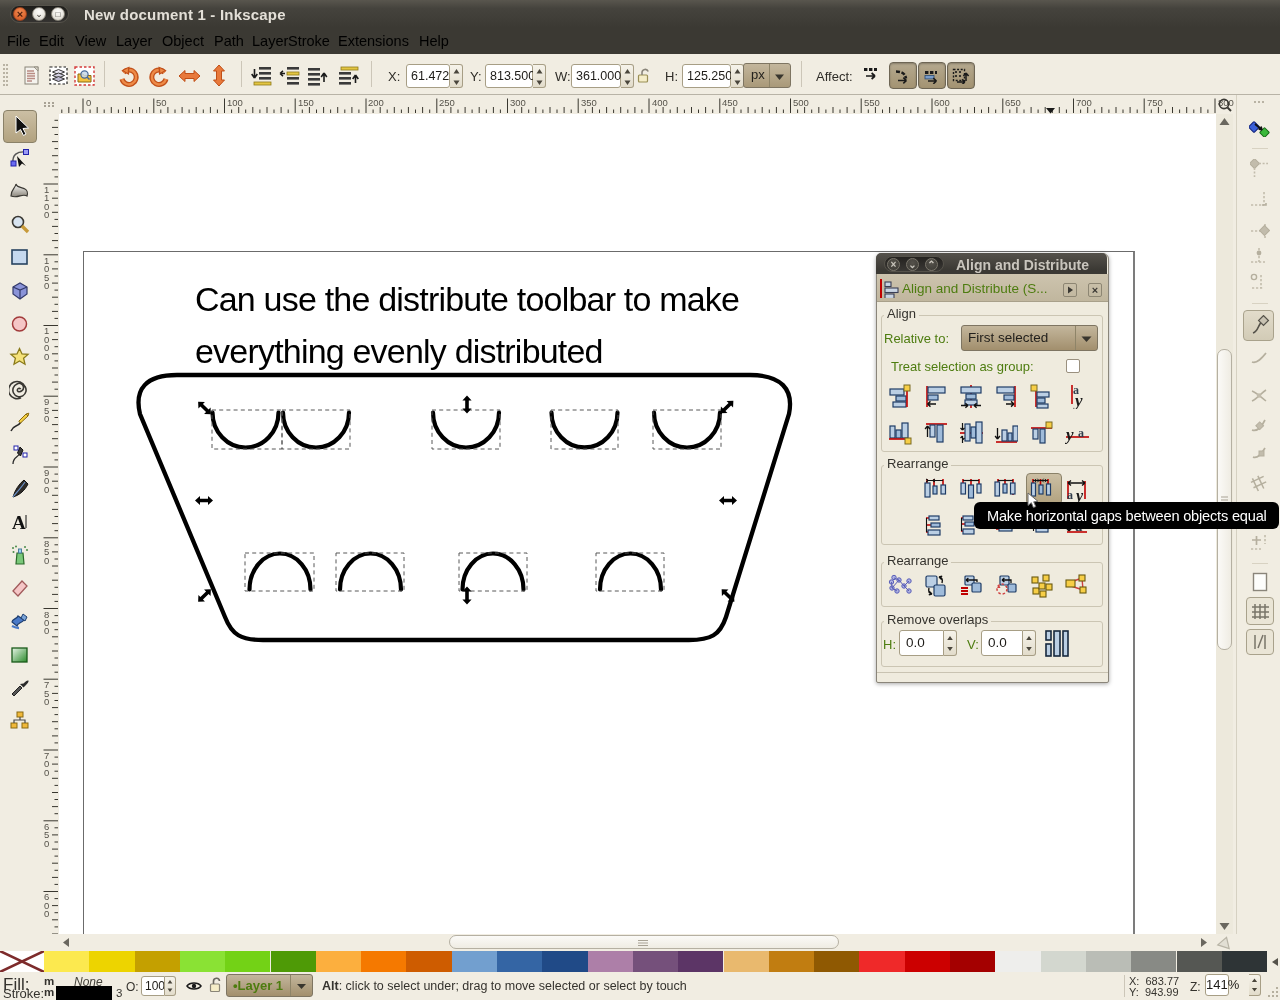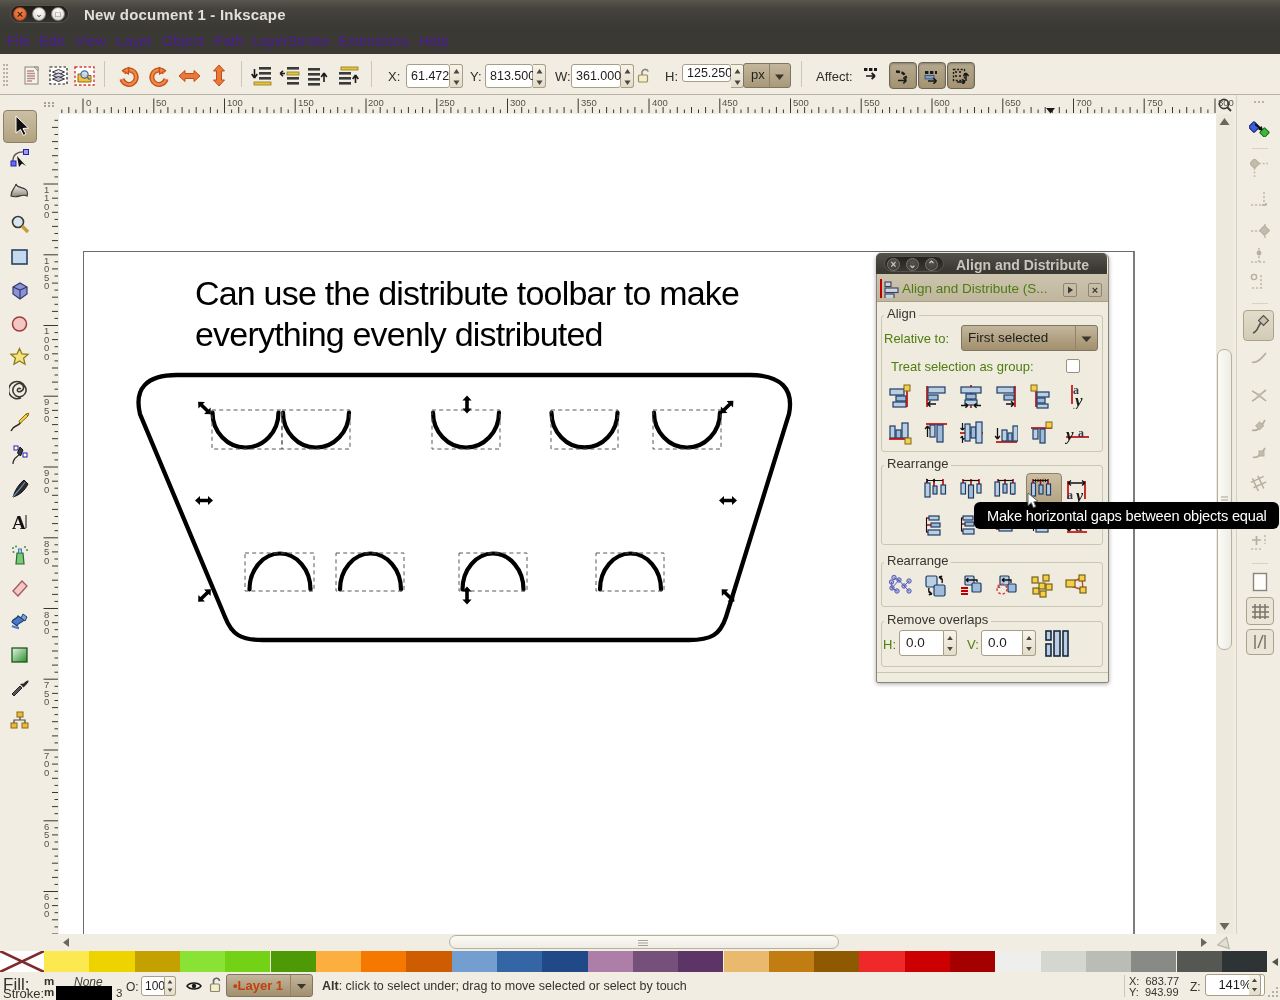--- a/index.html
+++ b/index.html
@@ -1,19 +1,19 @@
 <!DOCTYPE html>
 <html><head><meta charset="utf-8"><style>
 *{margin:0;padding:0;box-sizing:border-box}
 html,body{width:1280px;height:1000px;overflow:hidden}
 body{font-family:"Liberation Sans",sans-serif;position:relative;background:#F1EDE2}
 .abs{position:absolute}
 #titlebar{left:0;top:0;width:1280px;height:28px;background:linear-gradient(#59564E,#45433D 30%,#3B3933);}
 #menubar{left:0;top:28px;width:1280px;height:26px;background:#3B3933}
-.menuitem{position:absolute;top:33px;color:#4c1d95;font-size:14.5px}
+.menuitem{position:absolute;top:33px;color:#000000;font-size:14.5px}
 #toolbar{left:0;top:54px;width:1280px;height:41px;background:#F1EDE2;border-bottom:1px solid #B8B3A6}
 .tsep{position:absolute;top:61px;width:1px;height:26px;background:#CCC6B8}
 .lbl{position:absolute;font-size:13px;color:#2E2C27}
 .entry{position:absolute;background:#fff;border:1px solid #A79E85;border-radius:3px;font-size:12.5px;color:#1e1c18;padding-left:4px;display:flex;align-items:center}
 .spin{position:absolute;background:linear-gradient(#F6F3EA,#E2DCCB);border:1px solid #A79E85;border-radius:0 3px 3px 0;border-left:none}
 .tanbtn{position:absolute;background:linear-gradient(#C3B69C,#A99979);border:1px solid #7E7562;border-radius:3px}
 #titletext{left:84px;top:6px;color:#E3DFD7;font-size:15px;font-weight:bold;letter-spacing:.2px}
 #toolbox{left:0;top:95px;width:40px;height:855px;background:#F1EDE2}
 #snapbar{left:1236px;top:95px;width:44px;height:855px;background:#F1EDE2;border-left:1px solid #D6D1C2}
 #canvas{left:59px;top:114px;width:1157px;height:820px;background:#fff;overflow:hidden}
@@ -151,21 +151,21 @@
 <div class="spin" style="left:621px;top:64px;width:13px;height:24px">
     <svg width="13" height="24">
       <path d="M6.5 4 l3 4.5 h-6z M6.5 20 l3-4.5 h-6z" fill="#4a463c"></path>
     </svg>
   </div>
 <svg class="abs" style="left:636px;top:67px" width="15" height="17">
     <rect x="2.5" y="8" width="9" height="7" rx="1" fill="#F5EDC8" stroke="#9A8F55" stroke-width="1.2"></rect>
     <path d="M6 8 V5.5 a3.2 3.2 0 0 1 6.2-1" fill="none" stroke="#8a857a" stroke-width="1.6"></path>
   </svg>
 <div class="lbl" style="left:665px;top:69px">H:</div>
-<div class="entry" style="left:682px;top:64px;width:49px;height:18px">125.250</div>
+<div class="entry" style="left:682px;top:64px;width:49px;height:24px">125.250</div>
 <div class="spin" style="left:731px;top:64px;width:13px;height:24px">
     <svg width="13" height="24">
       <path d="M6.5 4 l3 4.5 h-6z M6.5 20 l3-4.5 h-6z" fill="#4a463c"></path>
     </svg>
   </div>
 <div class="tanbtn" style="left:743px;top:63px;width:48px;height:25px"></div>
 <div class="abs" style="left:769px;top:64px;width:1px;height:23px;background:#8E8468"></div>
 <div class="abs" style="left:751px;top:67px;font-size:13px;color:#23211d">px</div>
 <svg class="abs" style="left:774px;top:73px" width="12" height="8">
     <path d="M1 1.5 h9 l-4.5 5.5z" fill="#39362e"></path>
@@ -413,21 +413,21 @@
     <g transform="translate(145.5,481.5) rotate(-45)">
       <path d="M-9 0 L-4 -4.6 V-1.8 H4 V-4.6 L9 0 L4 4.6 V1.8 H-4 V4.6 Z" fill="#000"></path>
     </g>
     <g transform="translate(408,481.5) rotate(90)">
       <path d="M-9 0 L-4 -4.6 V-1.8 H4 V-4.6 L9 0 L4 4.6 V1.8 H-4 V4.6 Z" fill="#000"></path>
     </g>
     <g transform="translate(669,481.5) rotate(45)">
       <path d="M-9 0 L-4 -4.6 V-1.8 H4 V-4.6 L9 0 L4 4.6 V1.8 H-4 V4.6 Z" fill="#000"></path>
     </g>
   </svg>
-<div class="abs" style="left:195px;top:273px;font-size:34px;color:#000;line-height:41px;letter-spacing:-0.8px">Can use the distribute toolbar to make<br>everything evenly distributed</div>
+<div class="abs" style="left:195px;top:273px;font-size:34px;color:#000;line-height:52px;letter-spacing:-0.8px">Can use the distribute toolbar to make<br>everything evenly distributed</div>
 <div class="abs" id="vscroll"></div>
 <svg class="abs" style="left:1218px;top:116px" width="13" height="12">
     <path d="M6.5 2 l5 7 h-10z" fill="#6a675f"></path>
   </svg>
 <svg class="abs" style="left:1218px;top:920px" width="13" height="12">
     <path d="M6.5 10 l5-7 h-10z" fill="#6a675f"></path>
   </svg>
 <div class="abs" style="left:1217px;top:349px;width:15px;height:301px;background:linear-gradient(90deg,#FBFAF7,#EFECE3);border:1px solid #B5B0A2;border-radius:7px"></div>
 <svg class="abs" style="left:1220px;top:495px" width="9" height="10">
     <g stroke="#A8A295" stroke-width="1">
@@ -839,30 +839,30 @@
 <svg class="abs" style="left:186px;top:980px" width="16" height="12">
     <path d="M1 6 C4 2 12 2 15 6 C12 10 4 10 1 6 Z" fill="none" stroke="#1a1a1a" stroke-width="1.5"></path>
     <circle cx="8" cy="6" r="2.2" fill="#1a1a1a"></circle>
   </svg>
 <svg class="abs" style="left:209px;top:977px" width="14" height="16">
     <rect x="1.5" y="7" width="9" height="7.5" rx="1" fill="#F5EDC8" stroke="#8a8578" stroke-width="1.2"></rect>
     <path d="M4.5 7 V4.5 a3 3 0 0 1 6-0.5" fill="none" stroke="#6a675f" stroke-width="1.6"></path>
   </svg>
 <div class="abs" style="left:226px;top:974px;width:87px;height:23px;background:linear-gradient(#C3B69C,#A28F6D);border:1px solid #7E7562;border-radius:3px"></div>
 <div class="abs" style="left:290px;top:975px;width:1px;height:21px;background:#8E8468"></div>
-<div class="abs" style="left:233px;top:978px;font-size:13px;font-weight:bold;color:#c2410c">•Layer 1</div>
+<div class="abs" style="left:233px;top:978px;font-size:13px;font-weight:bold;color:#4d7c0f">•Layer 1</div>
 <svg class="abs" style="left:296px;top:983px" width="12" height="7">
     <path d="M1 1 h9 l-4.5 5z" fill="#39362e"></path>
   </svg>
 <div class="abs" style="left:322px;top:979px;font-size:12.5px;color:#35332E"><b>Alt</b>: click to select under; drag to move selected or select by touch</div>
 <div class="abs" style="left:1124px;top:975px;width:1px;height:22px;background:#CCC6B8"></div>
 <div class="abs" style="left:1129px;top:975px;font-size:11px;color:#35332E;white-space:pre">X:  683.77</div>
 <div class="abs" style="left:1129px;top:986px;font-size:11px;color:#35332E;white-space:pre">Y:  943.99</div>
 <div class="abs" style="left:1190px;top:980px;font-size:12px;color:#35332E">Z:</div>
-<div class="abs" style="left:1205px;top:974px;width:60px;height:22px;background:#fff;border:1px solid #A79E85;border-radius:3px;font-size:13px;color:#1e1c18;text-align:center;padding-top:2px">141%</div>
+<div class="abs" style="left:1205px;top:974px;width:24px;height:22px;background:#fff;border:1px solid #A79E85;border-radius:3px;font-size:13px;color:#1e1c18;text-align:center;padding-top:2px">141%</div>
 <div class="abs" style="left:1249px;top:974px;width:12px;height:22px;background:linear-gradient(#F6F3EA,#E2DCCB);border:1px solid #A79E85;border-left:none;border-radius:0 3px 3px 0">
     <svg width="11" height="20">
       <path d="M5.5 3.5 l2.6 3.6 h-5.2z M5.5 16.5 l2.6-3.6 h-5.2z" fill="#4a463c"></path>
     </svg>
   </div>
 <svg class="abs" style="left:1268px;top:987px" width="11" height="11">
     <g fill="#B5AF9E">
       <rect x="8" y="0" width="2" height="2"></rect>
       <rect x="4" y="4" width="2" height="2"></rect>
       <rect x="8" y="4" width="2" height="2"></rect>

